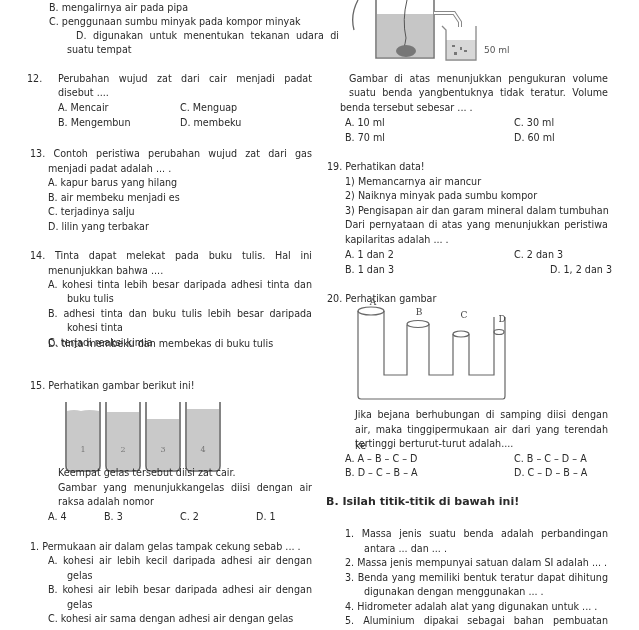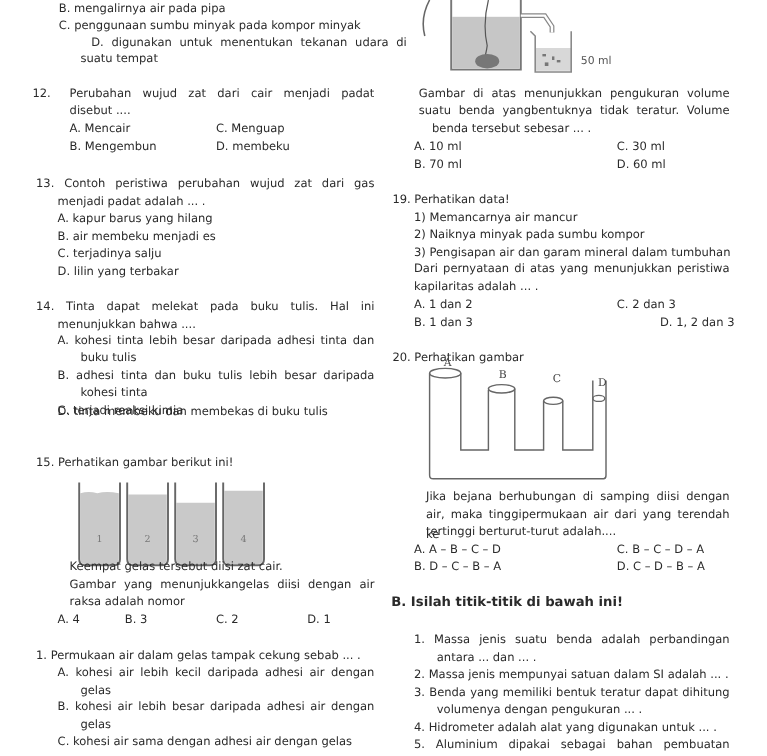--- a/index.html
+++ b/index.html
@@ -104,21 +104,21 @@
         <rect x="102" y="45" width="3" height="2"></rect>
         <rect x="110" y="47" width="2" height="3"></rect>
         <rect x="104" y="52" width="3" height="3"></rect>
         <rect x="114" y="50" width="3" height="2"></rect>
       </g>
     <text x="134" y="53" font-family="'DejaVu Sans', sans-serif" font-size="9" fill="#555">50 ml</text>
   </svg>
 
   <div class="abs just" style="left:29px;top:71px;width:259px;">Gambar di atas menunjukkan pengukuran volume</div>
   <div class="abs just" style="left:29px;top:85px;width:259px;">suatu benda yangbentuknya tidak teratur. Volume</div>
-  <div class="abs" style="left:40px;top:100px;">benda tersebut sebesar ... .</div>
+  <div class="abs" style="left:20px;top:100px;">benda tersebut sebesar ... .</div>
   <div class="abs" style="left:25px;top:115px;">A.  10 ml</div>
   <div class="abs" style="left:194px;top:115px;">C. 30 ml</div>
   <div class="abs" style="left:25px;top:130px;">B.  70 ml</div>
   <div class="abs" style="left:194px;top:130px;">D. 60 ml</div>
 
   <div class="abs" style="left:7px;top:159px;">19. Perhatikan data!</div>
   <div class="abs" style="left:25px;top:174px;">1) Memancarnya air mancur</div>
   <div class="abs" style="left:25px;top:188px;">2) Naiknya minyak pada sumbu kompor</div>
   <div class="abs" style="left:25px;top:203px;">3) Pengisapan air dan garam mineral dalam tumbuhan</div>
   <div class="abs just" style="left:25px;top:217px;width:263px;">Dari pernyataan di atas yang menunjukkan peristiwa</div>
@@ -156,16 +156,16 @@
   <div class="abs" style="left:194px;top:451px;">C.     B – C – D – A</div>
   <div class="abs" style="left:25px;top:465px;">B.     D – C – B – A</div>
   <div class="abs" style="left:194px;top:465px;">D.     C – D – B – A</div>
 
   <div class="abs bold" style="left:6px;top:494px;">B. Isilah titik-titik di bawah ini!</div>
 
   <div class="abs just" style="left:25px;top:526px;width:263px;">1.  Massa jenis suatu benda adalah perbandingan</div>
   <div class="abs" style="left:44px;top:541px;">antara ... dan ... .</div>
   <div class="abs" style="left:25px;top:555px;">2. Massa jenis mempunyai satuan dalam SI adalah ... .</div>
   <div class="abs just" style="left:25px;top:570px;width:263px;">3. Benda yang memiliki bentuk teratur dapat dihitung</div>
-  <div class="abs" style="left:44px;top:584px;">volumenya dengan pengukuran ... .</div>
+  <div class="abs" style="left:44px;top:584px;">digunakan dengan menggunakan ... .</div>
   <div class="abs" style="left:25px;top:599px;">4. Hidrometer adalah alat yang digunakan untuk ... .</div>
   <div class="abs just" style="left:25px;top:613px;width:263px;">5.  Aluminium dipakai sebagai bahan pembuatan</div>
 </div>
 
 </body></html>

